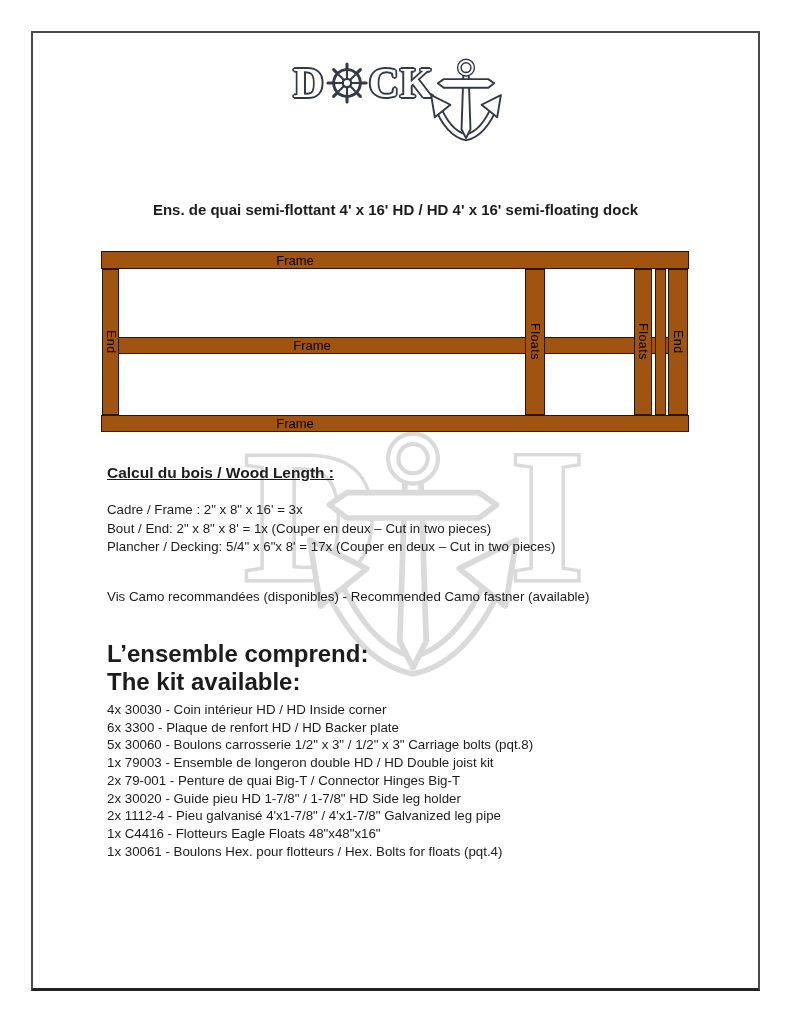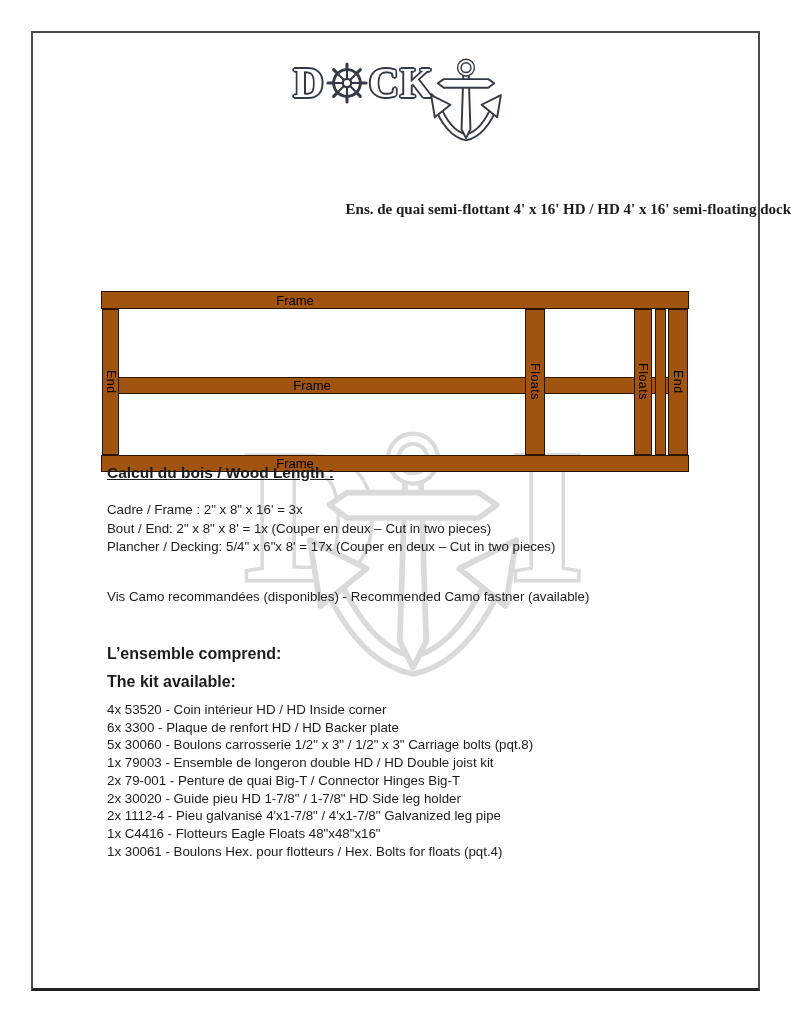--- a/index.html
+++ b/index.html
@@ -14,25 +14,25 @@
   .logo-txt{font-family:"Liberation Serif",serif;font-weight:700;font-size:42px;line-height:50px;
             color:#fff;letter-spacing:1px;white-space:nowrap;
             text-shadow:-1.4px -1.4px 0 #333a46,1.4px -1.4px 0 #333a46,-1.4px 1.4px 0 #333a46,
                         1.4px 1.4px 0 #333a46,0 -1.8px 0 #333a46,0 1.8px 0 #333a46,
                         -1.8px 0 0 #333a46,1.8px 0 0 #333a46;}
   .logo-txt.industries{letter-spacing:2px;}
   .wheel-svg{width:42px;height:42px;margin:4px 1px 0 1px;}
   .anchor-svg{width:78px;height:92px;margin:0 -7px;}
 
   
-  .doc-title{position:absolute;left:0;top:201px;width:100%;text-align:right;
-             font-size:15px;font-weight:700;z-index:2;font-family:Liberation Serif, serif;}
+  .doc-title{position:absolute;left:0;top:201px;width:100%;text-align:center;
+             font-size:15px;font-weight:700;z-index:2;}
 
   
-  .diagram{position:absolute;left:101px;top:251px;width:588px;height:154px;z-index:2;margin-top:40px;}
+  .diagram{position:absolute;left:101px;top:251px;width:588px;height:154px;z-index:2;}
   .bar{position:absolute;background:#A0540F;border:1px solid #2b1504;box-sizing:border-box;
        display:flex;align-items:center;}
   .bar-top{left:0;top:0;width:588px;height:18px;z-index:3;}
   .bar-mid{left:17px;top:86px;width:551px;height:17px;z-index:1;}
   .bar-bottom{left:0;top:164px;width:588px;height:17px;z-index:3;}
   .vbar{top:18px;height:146px;z-index:2;justify-content:center;}
   .end-left{left:1px;width:17px;}
   .floats-1{left:424px;width:20px;}
   .floats-2{left:533px;width:18px;}
   .narrow-bar{left:554px;width:11px;}
@@ -45,21 +45,21 @@
   .watermark{position:absolute;left:233px;top:436px;width:370px;height:255px;z-index:0;
              overflow:visible;}
   .wm-letter{font-family:"Liberation Serif",serif;font-weight:700;font-size:186px;
              fill:#ffffff;stroke:#dadada;stroke-width:7;paint-order:stroke;}
 
   
   .txt{position:absolute;left:107px;z-index:2;}
   .wood-heading{top:464px;font-size:15.5px;font-weight:700;text-decoration:underline;}
   .wood-lines{top:501px;font-size:13.3px;line-height:18.5px;}
   .screw-lines{top:587px;font-size:13.3px;line-height:19px;}
-  .kit-headings{top:640px;font-size:16px;font-weight:700;line-height:28px;}
+  .kit-headings{top:640px;font-size:24px;font-weight:700;line-height:28px;}
   .kit-items{top:701px;font-size:13.3px;line-height:17.7px;}
 </style>
 </head>
 <body>
 
 <div class="canvas">
   <div class="border-frame"></div>
 
   <div class="logo">
     <span class="logo-txt">D</span>
@@ -144,21 +144,21 @@
   <div class="txt screw-lines">
     <div>Vis Camo recommandées (disponibles) - Recommended Camo fastner (available)</div>
   </div>
 
   <div class="txt kit-headings">
     <div>L’ensemble comprend:</div>
     <div>The kit available:</div>
   </div>
 
   <div class="txt kit-items">
-    <div>4x 53520 - Coin intérieur HD / HD Inside corner</div>
+    <div>4x 30030 - Coin intérieur HD / HD Inside corner</div>
     <div>6x 3300 - Plaque de renfort HD / HD Backer plate</div>
     <div>5x 30060 - Boulons carrosserie 1/2" x 3" / 1/2" x 3" Carriage bolts (pqt.8)</div>
     <div>1x 79003 - Ensemble de longeron double HD / HD Double joist kit</div>
     <div>2x 79-001 - Penture de quai Big-T / Connector Hinges Big-T</div>
     <div>2x 30020 - Guide pieu HD 1-7/8" / 1-7/8" HD Side leg holder</div>
     <div>2x 1112-4 - Pieu galvanisé 4'x1-7/8" / 4'x1-7/8" Galvanized leg pipe</div>
     <div>1x C4416 - Flotteurs Eagle Floats 48"x48"x16"</div>
     <div>1x 30061 - Boulons Hex. pour flotteurs / Hex. Bolts for floats (pqt.4)</div>
   </div>
 </div>

